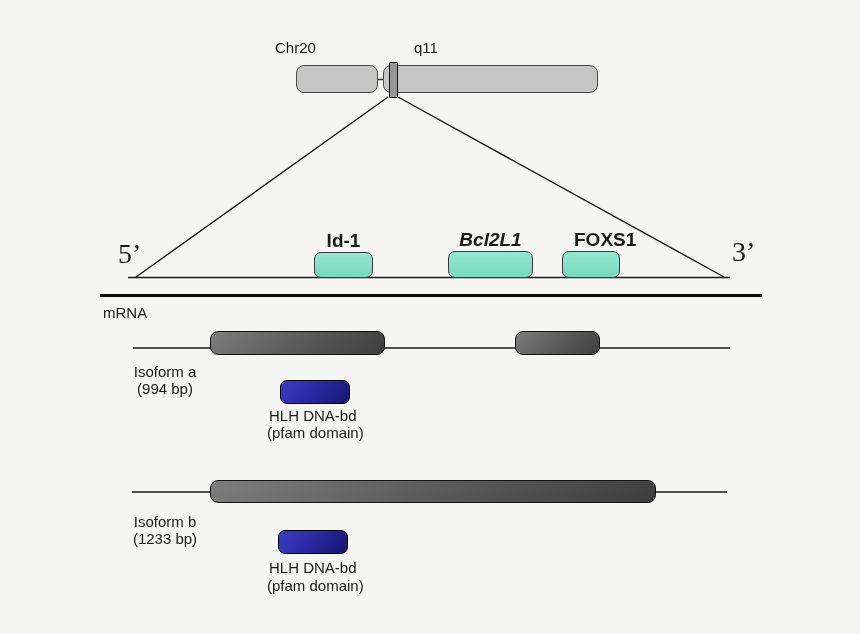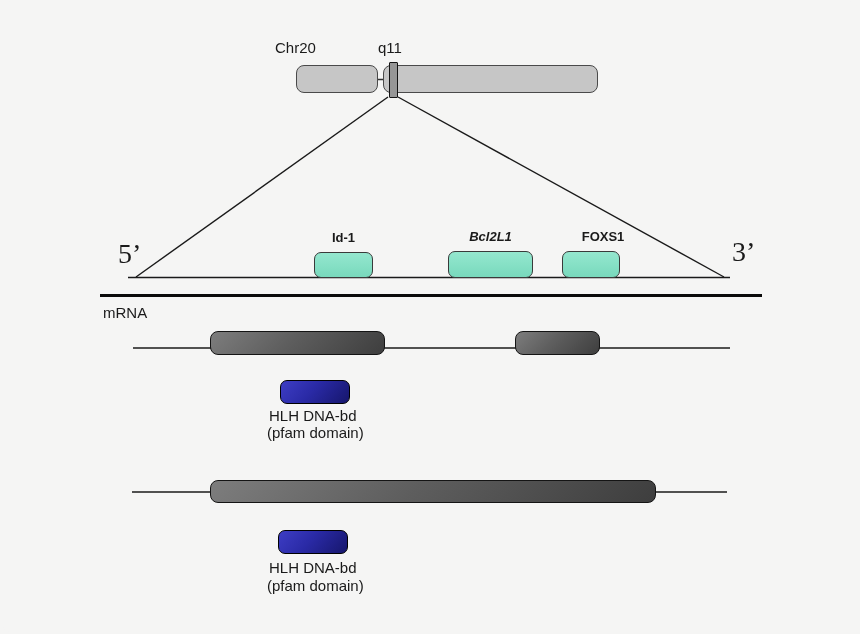--- a/index.html
+++ b/index.html
@@ -4,21 +4,21 @@
 <style>
   html,body { margin:0; padding:0; background:#f5f5f4; }
   .canvas {
     position:relative; width:860px; height:634px;
     background:#f5f5f4; overflow:hidden;
     font-family:"Liberation Sans", sans-serif; color:#1a1a1a;border-radius:16px;
   }
   .abs { position:absolute; box-sizing:border-box; }
   svg.lines { position:absolute; left:0; top:0; width:860px; height:634px; }
   .label { font-size:15px; white-space:nowrap; }
-  .gene-label { font-size:13px; font-weight:bold; text-align:center; white-space:nowrap; }
+  .gene-label { font-size:19px; font-weight:bold; text-align:center; white-space:nowrap; }
   .prime { font-family:"Liberation Serif", "DejaVu Serif", serif; font-size:28px; }
   .chrom-arm { background:#c6c6c6; border:1.5px solid #4a4a4a; border-radius:8px; }
   .band { background:#969696; border:1.5px solid #141414; border-radius:1px; }
   .gene-box {
     background:#7de2c4; border:1.5px solid #3a3a3a; border-radius:7px;
     background-image:linear-gradient(180deg, rgba(255,255,255,0.18), rgba(0,0,0,0.04));
   }
   .exon {
     background:linear-gradient(135deg, #7d7d7d 0%, #5e5e5e 45%, #3e3e3e 100%);
     border:1.5px solid #141414; border-radius:8px;
@@ -38,21 +38,21 @@
     <line x1="377" y1="79.5" x2="384" y2="79.5" stroke="#333" stroke-width="1.5"></line>
     <line x1="388" y1="97" x2="136" y2="277" stroke="#1a1a1a" stroke-width="1.4"></line>
     <line x1="398" y1="97" x2="724" y2="277" stroke="#1a1a1a" stroke-width="1.4"></line>
     <line x1="128" y1="277.5" x2="730" y2="277.5" stroke="#1a1a1a" stroke-width="1.4"></line>
     <line x1="100" y1="295.5" x2="762" y2="295.5" stroke="#0a0a0a" stroke-width="3.2"></line>
     <line x1="133" y1="348" x2="730" y2="348" stroke="#1a1a1a" stroke-width="1.5"></line>
     <line x1="132" y1="492" x2="727" y2="492" stroke="#1a1a1a" stroke-width="1.5"></line>
   </svg>
 
   <div class="abs label" style="left:275px; top:39px;">Chr20</div>
-  <div class="abs label" style="left:378px; top:39px;">q11</div>
+  <div class="abs label" style="left:414px; top:39px;">q11</div>
   <div class="abs chrom-arm" style="left:296px; top:65px; width:82px; height:28px;"></div>
   <div class="abs chrom-arm" style="left:383px; top:65px; width:215px; height:28px;"></div>
   <div class="abs band" style="left:389px; top:62px; width:9px; height:36px;"></div>
 
   <div class="abs prime" style="left:118px; top:238px;">5’</div>
   <div class="abs prime" style="left:732px; top:236px;">3’</div>
 
   <div class="abs gene-label" style="left:314px; top:230px; width:59px;">Id-1</div>
   <div class="abs gene-box" style="left:314px; top:252px; width:59px; height:26px;"></div>
 
@@ -60,25 +60,33 @@
   <div class="abs gene-box" style="left:448px; top:251px; width:85px; height:27px;"></div>
 
   <div class="abs gene-label" style="left:574px; top:229px; width:58px;">FOXS1</div>
   <div class="abs gene-box" style="left:562px; top:251px; width:58px; height:27px;"></div>
 
   <div class="abs label" style="left:103px; top:304px;">mRNA</div>
 
   <div class="abs exon" style="left:210px; top:331px; width:175px; height:24px;"></div>
   <div class="abs exon" style="left:515px; top:331px; width:85px; height:24px;"></div>
 
+  <div class="abs iso-label" style="left:115px; top:363px; width:100px;">
+    <div>Isoform a</div>
+    <div>(994 bp)</div>
+  </div>
 
   <div class="abs domain-box" style="left:280px; top:380px; width:70px; height:24px;"></div>
   <div class="abs label" style="left:269px; top:407px;">HLH DNA-bd</div>
   <div class="abs label" style="left:267px; top:424px;">(pfam domain)</div>
 
   <div class="abs exon" style="left:210px; top:480px; width:446px; height:23px;"></div>
 
+  <div class="abs iso-label" style="left:115px; top:513px; width:100px;">
+    <div>Isoform b</div>
+    <div>(1233 bp)</div>
+  </div>
 
   <div class="abs domain-box" style="left:278px; top:530px; width:70px; height:24px;"></div>
   <div class="abs label" style="left:269px; top:559px;">HLH DNA-bd</div>
   <div class="abs label" style="left:267px; top:577px;">(pfam domain)</div>
 
 </div>
 
 </body></html>

